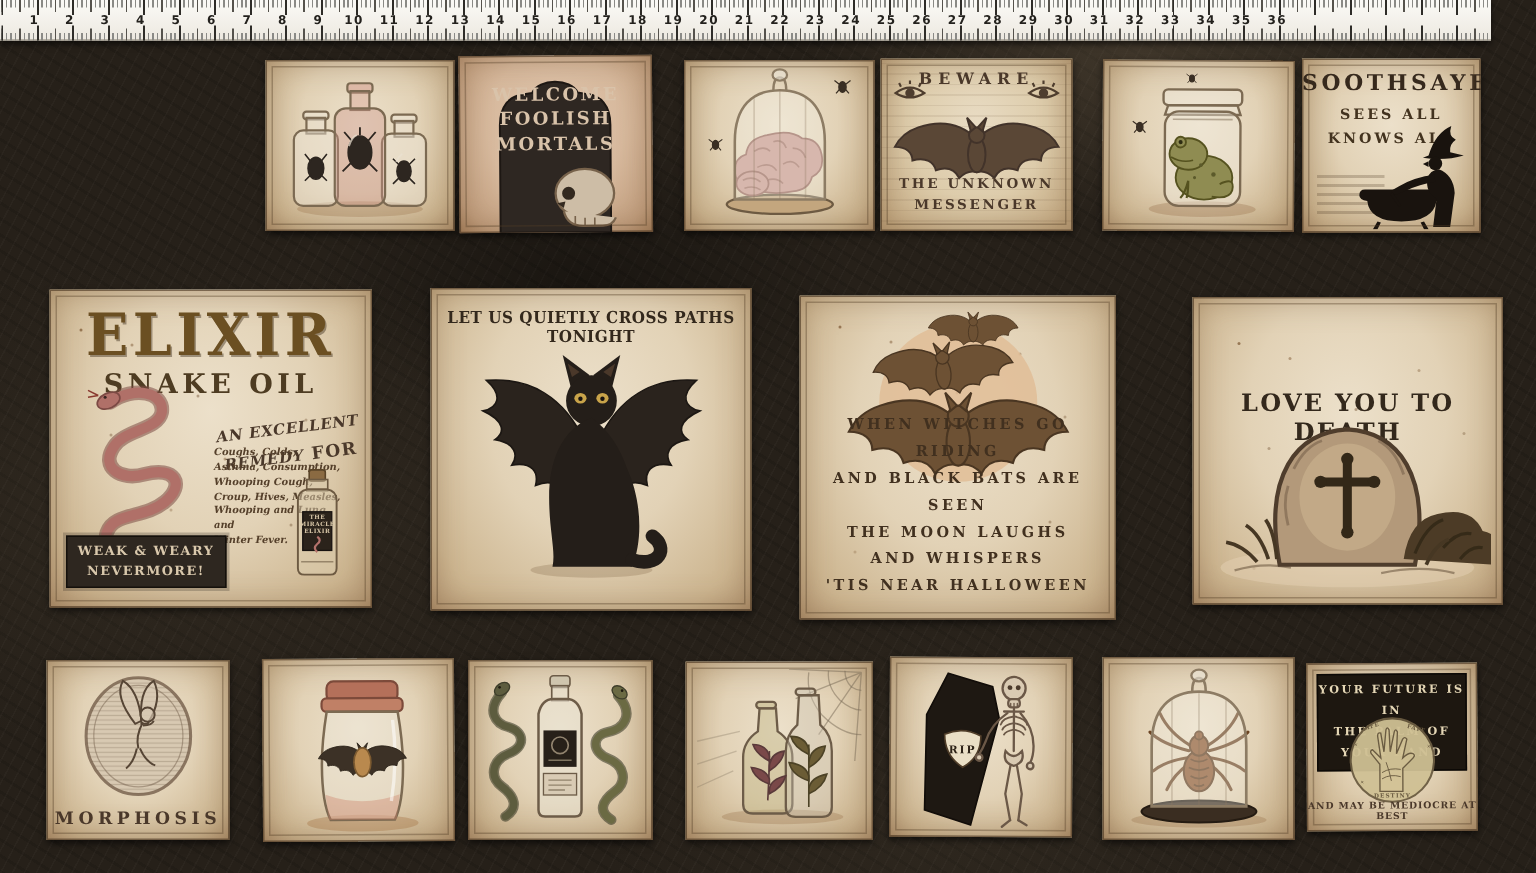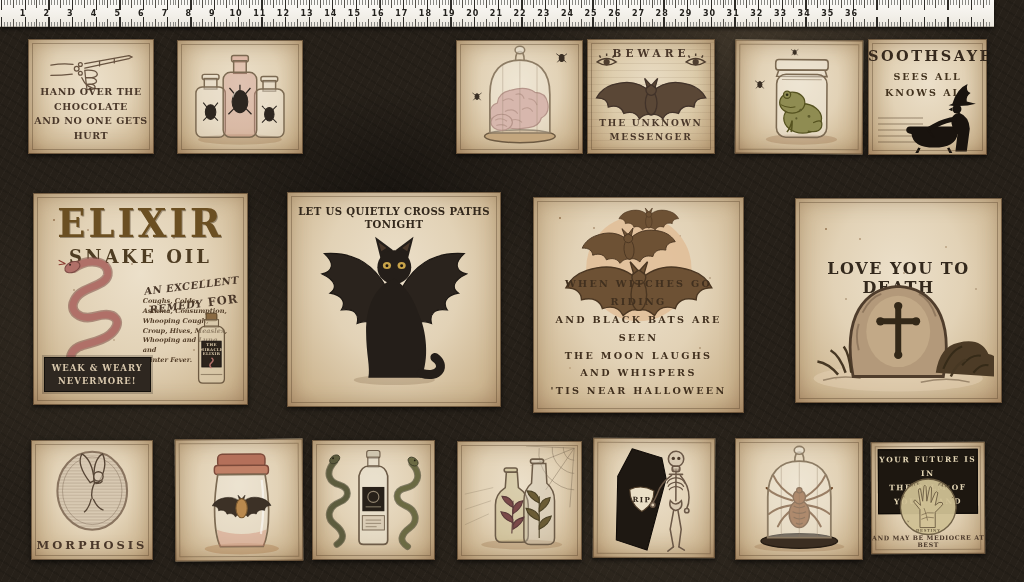--- a/index.html
+++ b/index.html
@@ -133,39 +133,20 @@
         <span>30</span>
         <span>31</span>
         <span>32</span>
         <span>33</span>
         <span>34</span>
         <span>35</span>
         <span>36</span>
       </div>
   </div>
 
-  <section class="panel" style="left:28px;top:39px;width:126px;height:115px;">
-    <svg class="art" viewBox="0 0 120 78" style="left:5%;top:6%;width:90%;height:50%">
-      <g stroke="#5b4634" stroke-width="1.7" fill="none" opacity=".9" stroke-linecap="round">
-        <path d="M6,26 C18,24 28,24 36,25 M6,40 C18,40 28,39 35,38"></path>
-        <circle cx="41" cy="31" r="3.2"></circle>
-          <circle cx="46" cy="25" r="2.6"></circle>
-          <circle cx="46" cy="37" r="2.6"></circle>
-        <path d="M52,24 L112,13 M52,30 L112,17 M112,13 L116,15 L112,17"></path>
-        <path d="M72,20.5 L72,27 M92,17 L92,23"></path>
-        <path d="M52,33 q16,-1 17,5 q0,6 -16,5 z M53,43 q14,-1 15,4.5 q0,5 -14,4.5 z M54,52 q11,-1 12,3.5 q0,4.5 -11,3.5 z"></path>
-        <path d="M48,43 C52,53 60,58 70,58"></path>
-      </g>
-    </svg>
-    <div class="txt cap3">
-        <div>HAND OVER THE</div>
-        <div>CHOCOLATE</div>
-        <div>AND NO ONE GETS HURT</div>
-      </div>
-  </section>
 
   <section class="panel" style="left:177px;top:40px;width:126px;height:114px;">
     <svg class="art" viewBox="0 0 100 100" style="left:4%;top:4%;width:92%;height:92%">
       <ellipse cx="50" cy="90" rx="40" ry="5" fill="rgba(150,110,70,.3)"></ellipse>
       <g stroke="#7c6a52" stroke-width="1.4">
         <rect x="14" y="28" width="16" height="5" rx="2" fill="rgba(238,231,218,.5)"></rect>
         <rect x="16" y="32" width="12" height="10" fill="rgba(238,231,218,.4)"></rect>
         <rect x="8" y="40" width="28" height="48" rx="6" fill="rgba(238,231,218,.45)"></rect>
         <rect x="70" y="30" width="16" height="5" rx="2" fill="rgba(238,231,218,.5)"></rect>
         <rect x="72" y="34" width="12" height="10" fill="rgba(238,231,218,.4)"></rect>
@@ -179,20 +160,37 @@
           <path d="M19,60 l-4,-5 M25,60 l4,-5 M19,68 l-4,4 M25,68 l4,4" fill="none" stroke-width="1"></path>
         <ellipse cx="50" cy="54" rx="7.5" ry="10.5"></ellipse>
           <path d="M46,48 l-6,-7 M54,48 l6,-7 M45,60 l-6,6 M55,60 l6,6 M50,43 l0,-5" fill="none" stroke-width="1.2"></path>
         <ellipse cx="78" cy="66" rx="4.5" ry="6.5"></ellipse>
           <path d="M75,62 l-4,-4 M81,62 l4,-4 M75,70 l-4,4 M81,70 l4,4" fill="none" stroke-width="1"></path>
       </g>
       <path d="M43,50 q2,-6 5,-7 M73,60 q2,-4 4,-5" stroke="rgba(235,225,210,.7)" fill="none" stroke-width="1.2"></path>
     </svg>
   </section>
 
+  <section class="panel pink" style="left:306px;top:37px;width:129px;height:118px;transform:rotate(-.4deg);">
+    <svg class="art" viewBox="0 0 100 100" style="left:8%;top:4%;width:84%;height:96%">
+      <path d="M16,102 V36 C16,24 22,18 30,17 L36,16 C40,7 60,7 64,16 L70,17 C78,18 84,24 84,36 V102 Z" fill="#2e2722" stroke="#1d1713" stroke-width="1.2"></path>
+      <g transform="translate(50,64)">
+        <ellipse cx="18" cy="14" rx="18" ry="15" fill="#cdbda6" stroke="#77624b" stroke-width="1.4"></ellipse>
+        <circle cx="8" cy="14" r="4" fill="#33291f"></circle>
+        <path d="M1,20 l4,3 l1,-4 z" fill="#33291f"></path>
+        <path d="M5,25 q2,9 12,9 h12 q6,0 8,-5" fill="#cdbda6" stroke="#77624b" stroke-width="1.4"></path>
+        <path d="M12,28 v5 M18,29 v5 M24,29 v5" stroke="#77624b" stroke-width="1" fill="none"></path>
+      </g>
+    </svg>
+    <div class="txt welcome-t">
+        <div>WELCOME</div>
+        <div>FOOLISH</div>
+        <div>MORTALS</div>
+      </div>
+  </section>
 
   <section class="panel" style="left:456px;top:40px;width:127px;height:114px;">
     <svg class="art" viewBox="0 0 100 100" style="left:6%;top:3%;width:88%;height:94%">
       <ellipse cx="50" cy="87" rx="33" ry="6" fill="#c3a67e" stroke="#6d5a42" stroke-width="1.4"></ellipse>
       <g transform="translate(0,4)">
         <g fill="#c99a90" stroke="#96665c" stroke-width="1.1">
           <path d="M30,72 Q22,70 22,62 Q22,54 29,52 Q30,42 42,40 Q56,36 64,42 Q74,42 76,52 Q78,62 70,66 Q68,74 58,75 Q42,78 30,72 Z"></path>
           <ellipse cx="33" cy="70" rx="10" ry="7.5"></ellipse>
         </g>
         <path d="M34,50 q6,-4 10,0 M46,44 q6,-2 8,4 M58,48 q6,0 8,6 M36,60 q8,-4 12,2 M52,58 q6,-4 10,2 M42,68 q6,-2 10,2 M27,68 q6,-3 11,1 M28,73 q6,-2 10,1" stroke="#96665c" fill="none" stroke-width="1" opacity=".8"></path>

